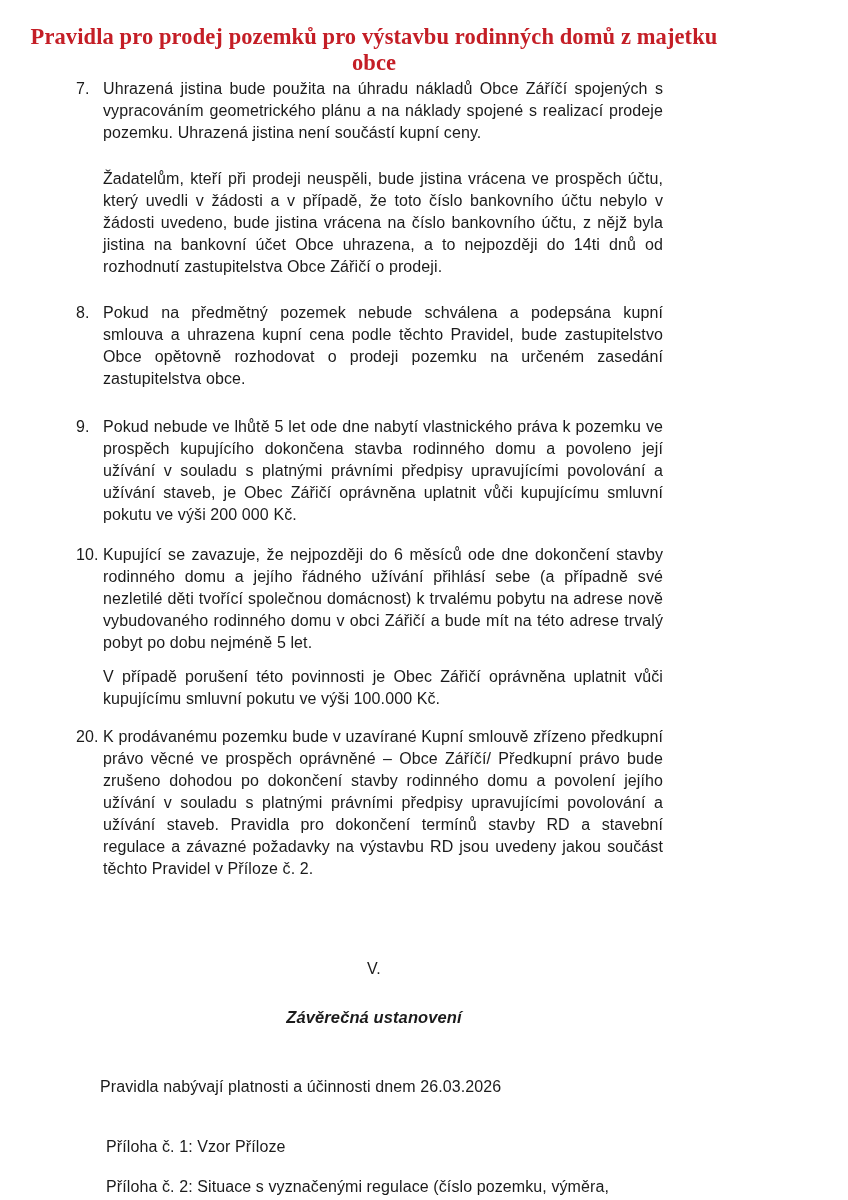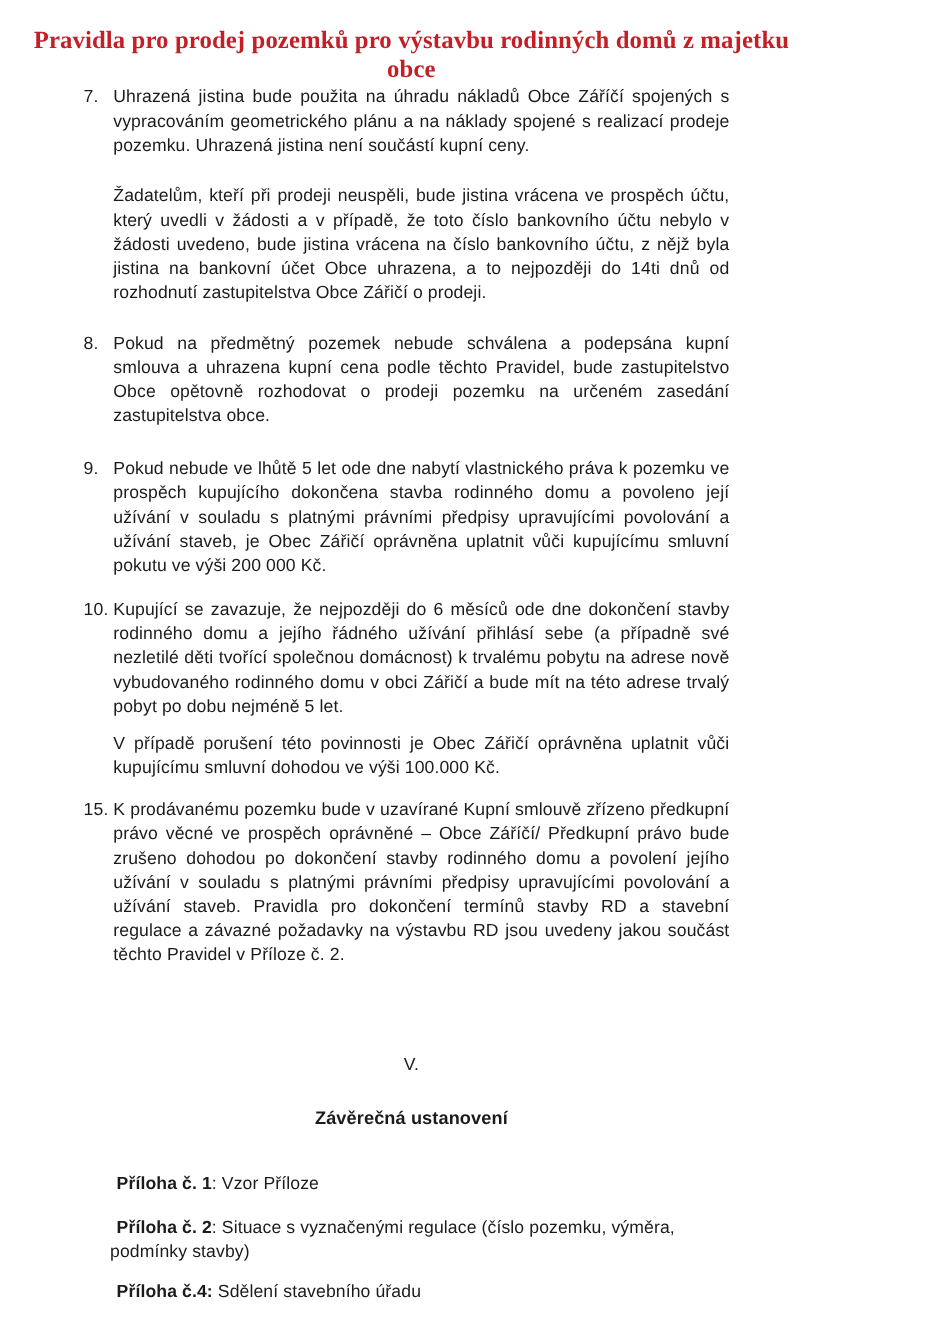--- a/index.html
+++ b/index.html
@@ -36,29 +36,29 @@
 
   .m-p7   { margin-top: 2px;  }
   .m-p7b  { margin-top: 24px; }
   .m-p8   { margin-top: 24px; }
   .m-p9   { margin-top: 26px; }
   .m-p10  { margin-top: 18px; }
   .m-p10b { margin-top: 12px; }
   .m-p11  { margin-top: 16px; }
 
   .section-v { margin-top: 78px; text-align: center; }
-  .closing-heading { margin-top: 26px; text-align: center; font-weight: 700; font-size: 16.5px; }
+  .closing-heading { margin-top: 26px; text-align: center; font-weight: 700; font-size: 16.5px; font-style: italic; }
   .effective { margin: 48px 85px 0 100px; }
 
   .attachment { margin-left: 100px; margin-right: 85px; text-indent: 6px; }
   .m-a1 { margin-top: 38px; }
   .m-a2 { margin-top: 18px; }
   .m-a3 { margin-top: 16px; }
   .m-a4 { margin-top: 14px; }
-  .att-label { font-weight: 700; }
+  .att-label { font-weight: 400; }
 </style>
 </head>
 <body>
 
 <div class="doc">
 
   <h1 class="title">
     <span class="tline">Pravidla pro prodej pozemků pro výstavbu rodinných domů z majetku obce</span>
   </h1>
 
@@ -80,32 +80,33 @@
     <span class="num">9.</span>
     <span>Pokud nebude ve lhůtě 5 let ode dne nabytí vlastnického práva k pozemku ve prospěch kupujícího dokončena stavba rodinného domu a povoleno její užívání v souladu s platnými právními předpisy upravujícími povolování a užívání staveb, je Obec Zářičí oprávněna uplatnit vůči kupujícímu smluvní pokutu ve výši 200 000 Kč.</span>
   </div>
 
   <div class="para m-p10">
     <span class="num">10.</span>
     <span>Kupující se zavazuje, že nejpozději do 6 měsíců ode dne dokončení stavby rodinného domu a jejího řádného užívání přihlásí sebe (a případně své nezletilé děti tvořící společnou domácnost) k trvalému pobytu na adrese nově vybudovaného rodinného domu v obci Zářičí a bude mít na této adrese trvalý pobyt po dobu nejméně 5 let.</span>
   </div>
 
   <div class="cont m-p10b">
-    <div>V případě porušení této povinnosti je Obec Zářičí oprávněna uplatnit vůči kupujícímu smluvní dohodou ve výši 100.000 Kč.</div>
+    <div>V případě porušení této povinnosti je Obec Zářičí oprávněna uplatnit vůči kupujícímu smluvní pokutu ve výši 100.000 Kč.</div>
   </div>
 
   <div class="para m-p11">
-    <span class="num">15.</span>
+    <span class="num">20.</span>
     <span>K prodávanému pozemku bude v uzavírané Kupní smlouvě zřízeno předkupní právo věcné ve prospěch oprávněné – Obce Záříčí/ Předkupní právo bude zrušeno dohodou po dokončení stavby rodinného domu a povolení jejího užívání v souladu s platnými právními předpisy upravujícími povolování a užívání staveb. Pravidla pro dokončení termínů stavby RD a stavební regulace a závazné požadavky na výstavbu RD jsou uvedeny jakou součást těchto Pravidel v Příloze č. 2.</span>
   </div>
 
   <div class="section-v">V.</div>
 
   <div class="closing-heading">Závěrečná ustanovení</div>
 
+  <div class="effective">Pravidla nabývají platnosti a účinnosti dnem 26.03.2026</div>
 
   <div class="attachment m-a1">
     <span class="att-label">Příloha č. 1</span><span>: Vzor Příloze</span>
   </div>
 
   <div class="attachment m-a2">
     <span class="att-label">Příloha č. 2</span><span>: Situace s vyznačenými regulace (číslo pozemku, výměra, podmínky stavby)</span>
   </div>
 
 

